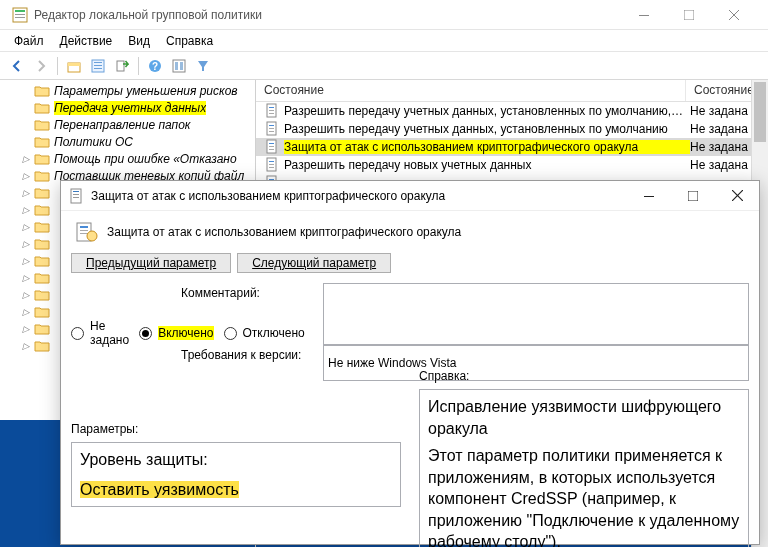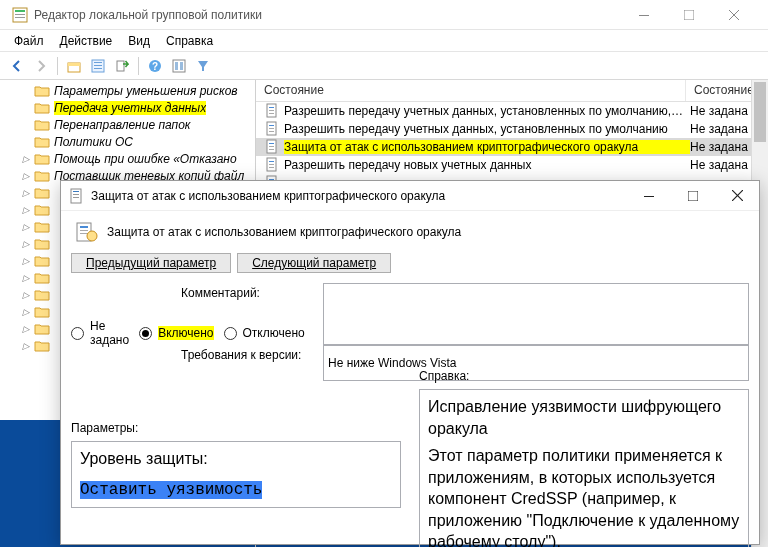--- a/index.html
+++ b/index.html
@@ -73,21 +73,21 @@
 .frow .flabel{ width:130px; padding-top:3px;}
 .frow textarea, .frow .readonly { flex:1; border:1px solid #abadb3; font-family:inherit; font-size:12px; padding:17px 4px; resize:none; background:#fff;}
 .frow textarea { height:62px;}
 .frow .readonly { height:30px; background:#fff; color:#000; display:flex; align-items:center;}
 
 .dlg-lower { display:flex; gap:18px; margin-top: 14px; flex:1; min-height:0;align-items:center;}
 .dlg-lower .section { flex:1; display:flex; flex-direction:column; min-width:0;}
 .dlg-lower .section .shdr { margin-bottom:6px;}
 .dlg-lower .panel { border:1px solid #abadb3; flex:1; padding:6px 8px; overflow:hidden; font-size:16px; line-height:1.35;}
 .dlg-lower .panel .plabel{ display:block; margin-bottom:8px;}
-.dlg-lower .panel .pvalue{ background:#3b82f6;font-family:Liberation Mono, monospace;}
+.dlg-lower .panel .pvalue{ background:#fde047;}
 .dlg-lower .panel.help { overflow:auto;}
 .bg-strip { position:absolute; left:0; right:0; top:420px; height:130px; background:#0a4b9a; z-index:-1;}
 
 
 svg { display:block;}
 </style>
 </head>
 <body>
 
 <div class="main-titlebar">

